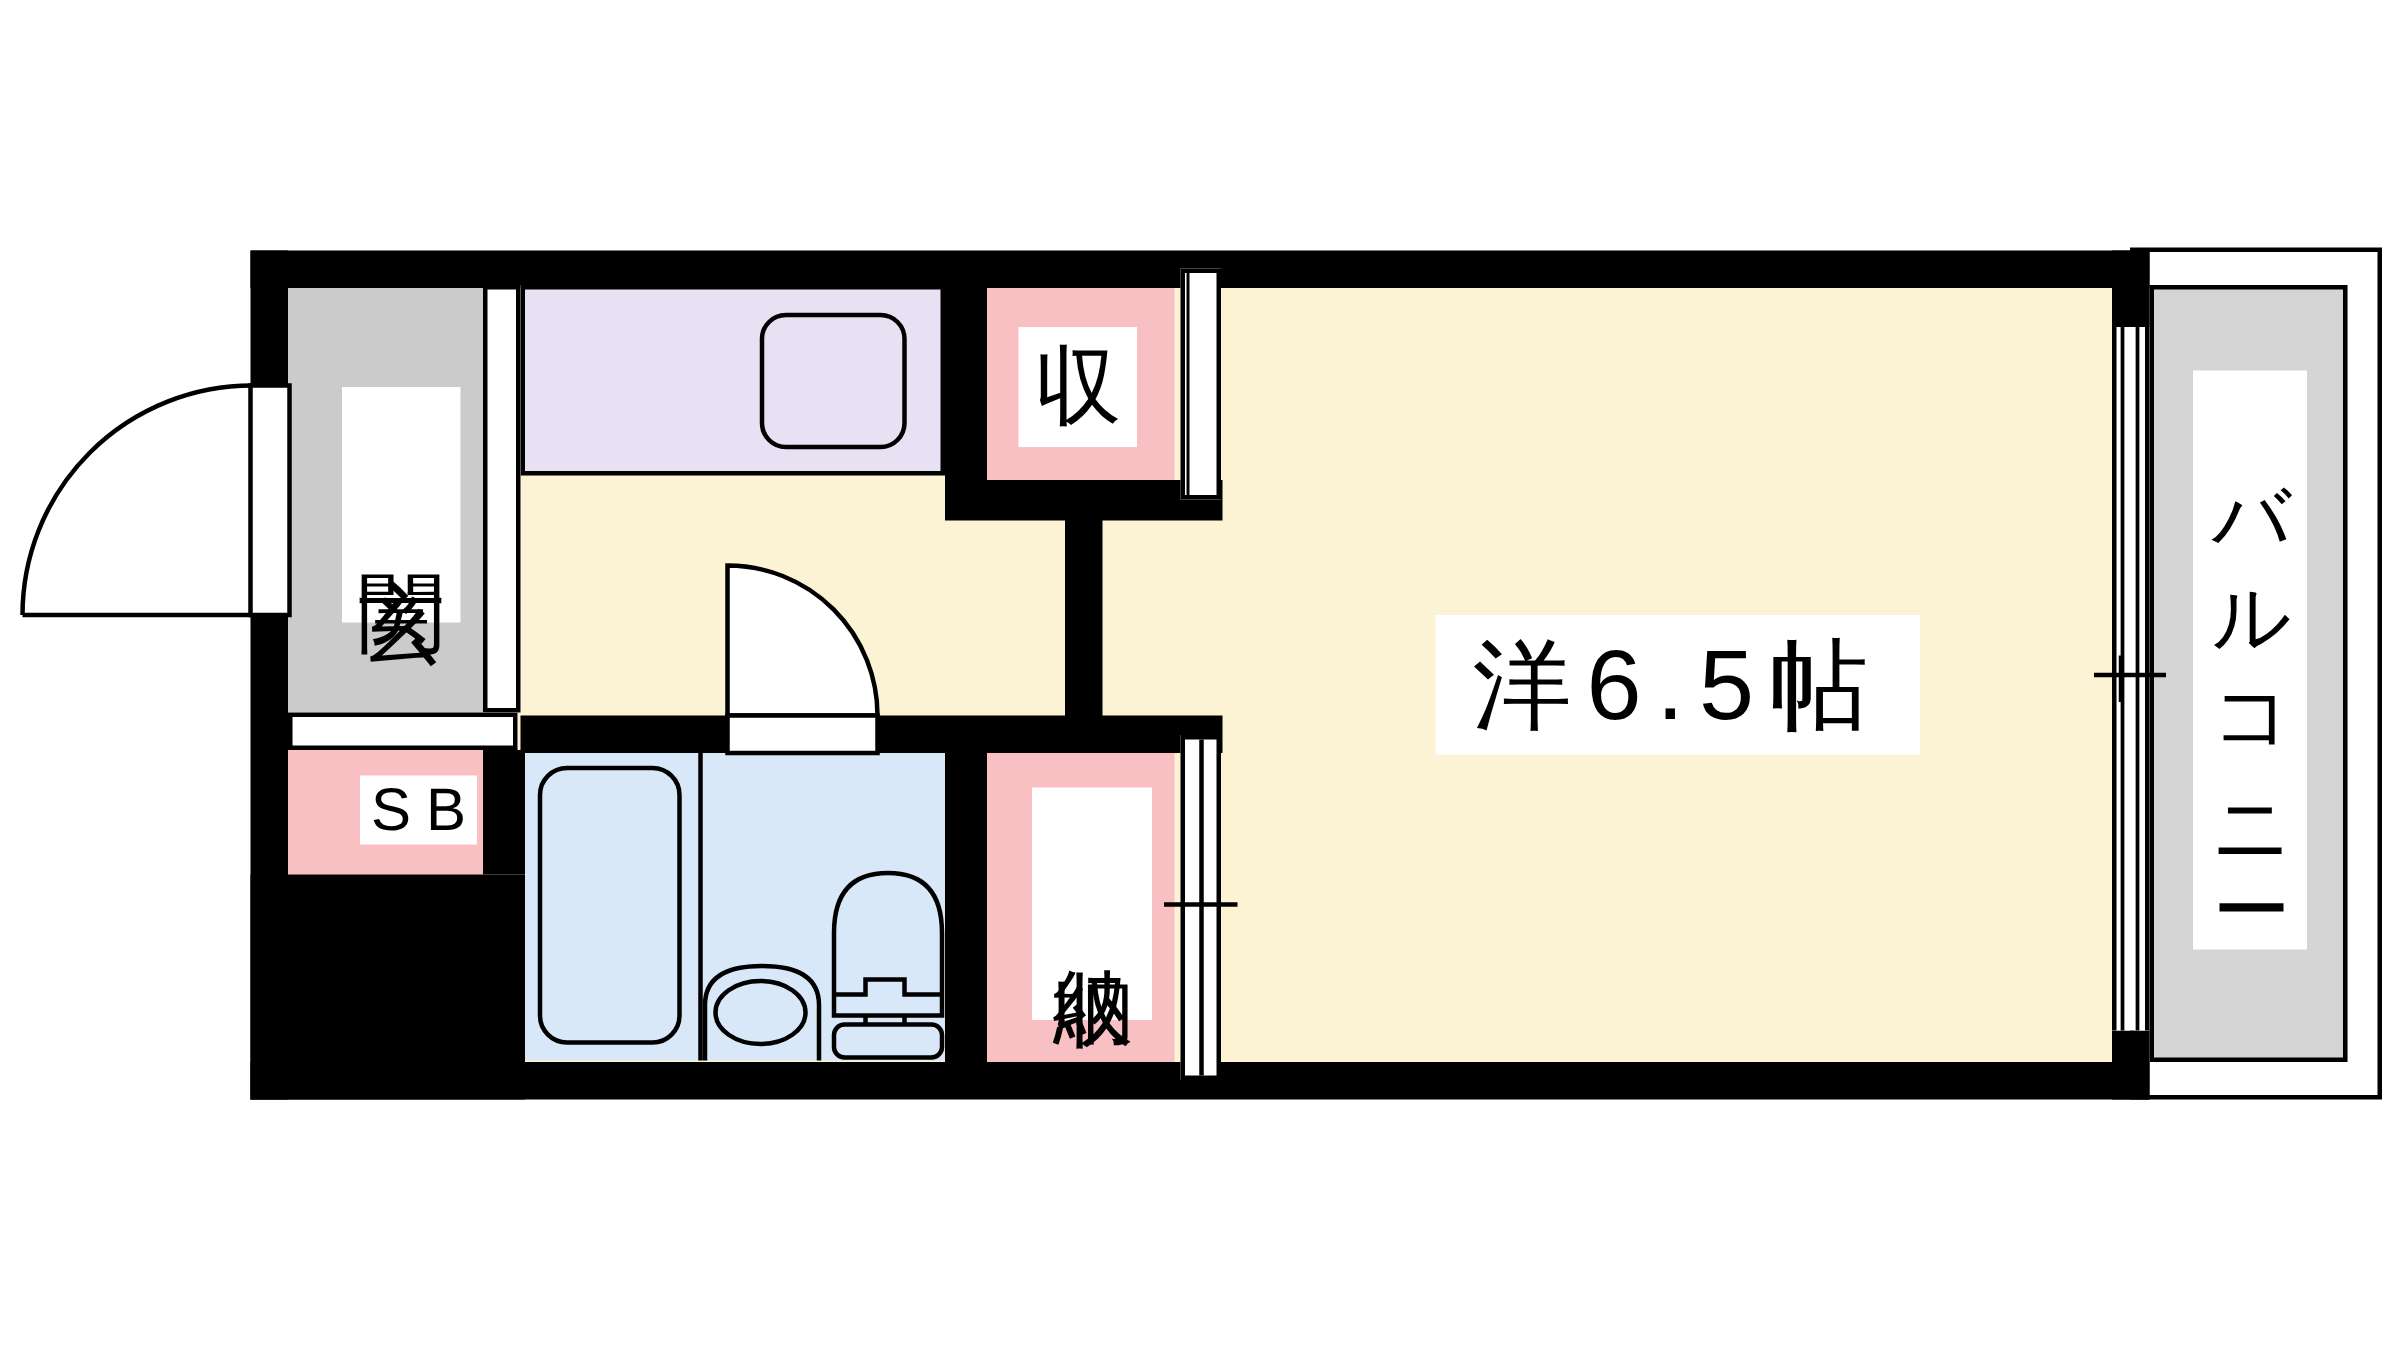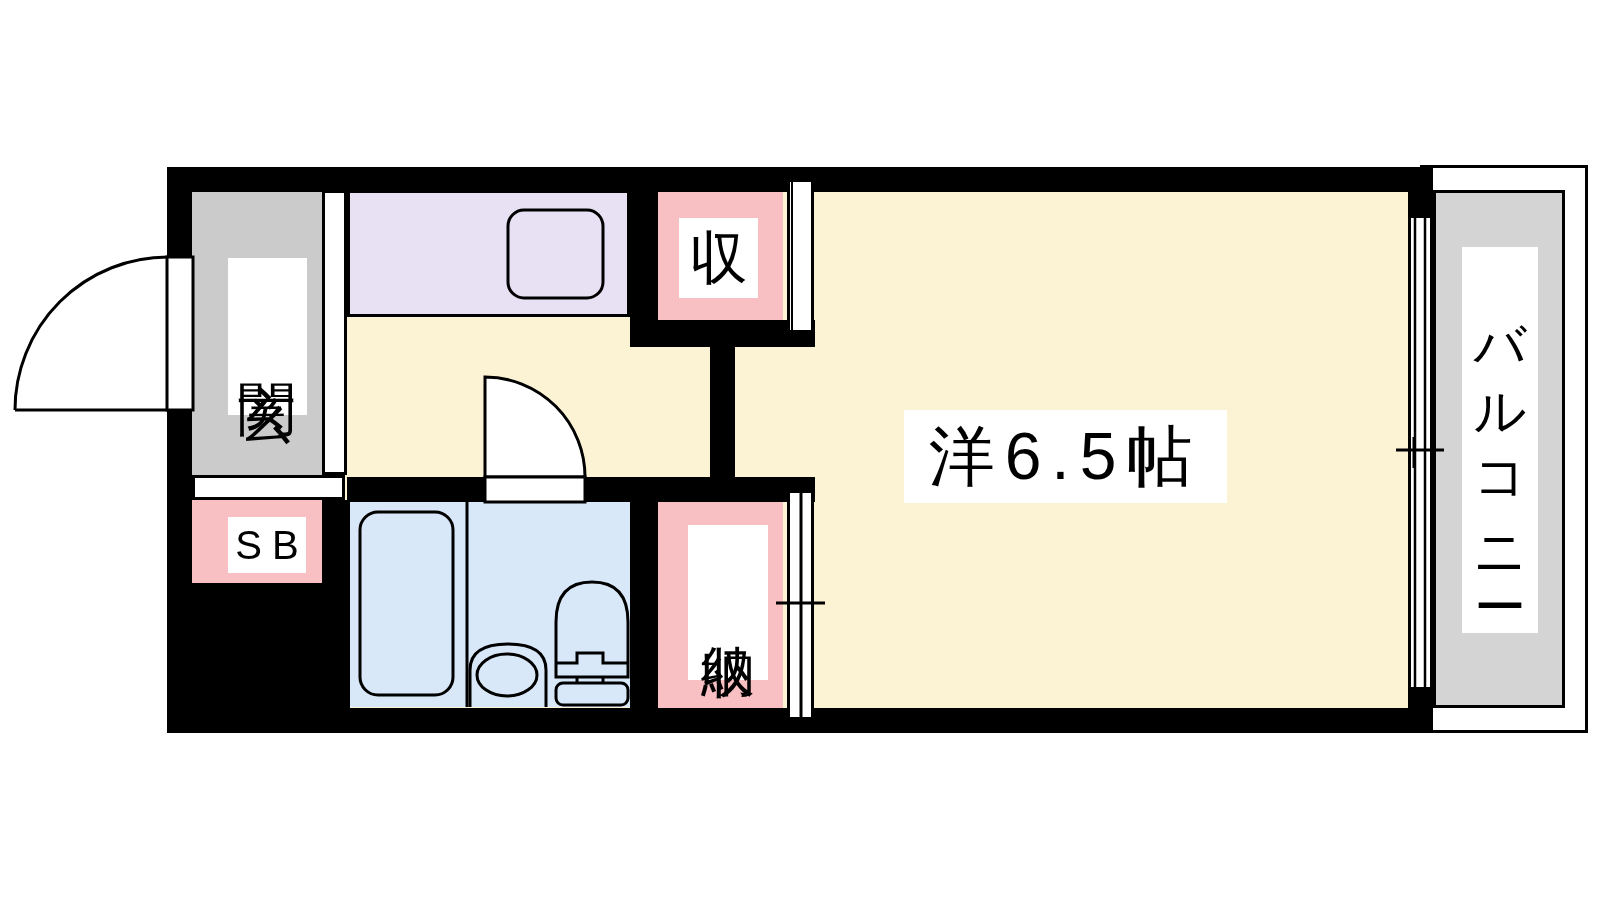--- a/index.html
+++ b/index.html
@@ -42,24 +42,24 @@
   
   .strip-genkan-r{left:322px;top:190px;width:25px;height:285px;background:#fff;border:3px solid #000;}
   .strip-genkan-b{left:192px;top:475px;width:153px;height:25px;background:#fff;border:3px solid #000;}
   .door-u{left:787px;top:179px;width:27px;height:154px;background:#fff;border:3px solid #000;}
   .door-l{left:787px;top:490px;width:27px;height:230px;background:#fff;border:3px solid #000;}
   .window{left:1408px;top:218px;width:25px;height:469px;background:#fff;
           border-left:3px solid #000;border-right:3px solid #000;}
 
   
   .lbl-genkan{left:228px;top:258px;width:79px;height:157px;font-size:58px;}
-  .lbl-sb{left:228px;top:517px;width:78px;height:56px;font-size:40px;letter-spacing:10px;text-indent:10px;}
+  .lbl-sb{left:240px;top:517px;width:78px;height:46px;font-size:40px;letter-spacing:10px;text-indent:10px;}
   .lbl-cu{left:679px;top:218px;width:79px;height:80px;font-size:58px;}
   .lbl-cl{left:688px;top:525px;width:80px;height:155px;font-size:54px;}
-  .lbl-room{left:904px;top:410px;width:323px;height:93px;font-size:66px;letter-spacing:10px;}
+  .lbl-room{left:957px;top:410px;width:323px;height:93px;font-size:66px;letter-spacing:10px;}
   .lbl-balcony{left:1462px;top:247px;width:76px;height:386px;font-size:52px;letter-spacing:14px;}
 
   svg.overlay{position:absolute;left:0;top:0;width:1600px;height:900px;pointer-events:none;}
 </style>
 </head>
 <body>
 
 <div class="plan">
 
   <div class="abs base"></div>

